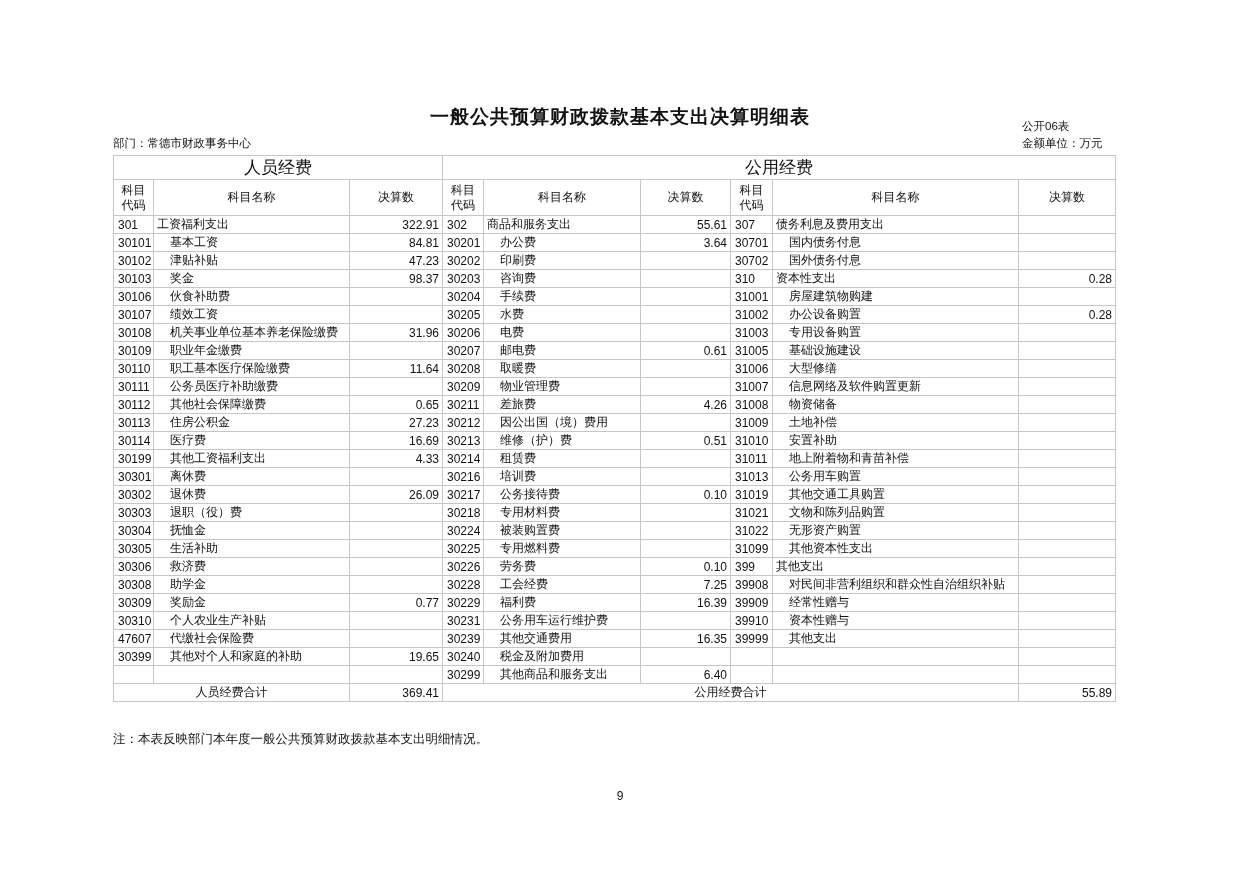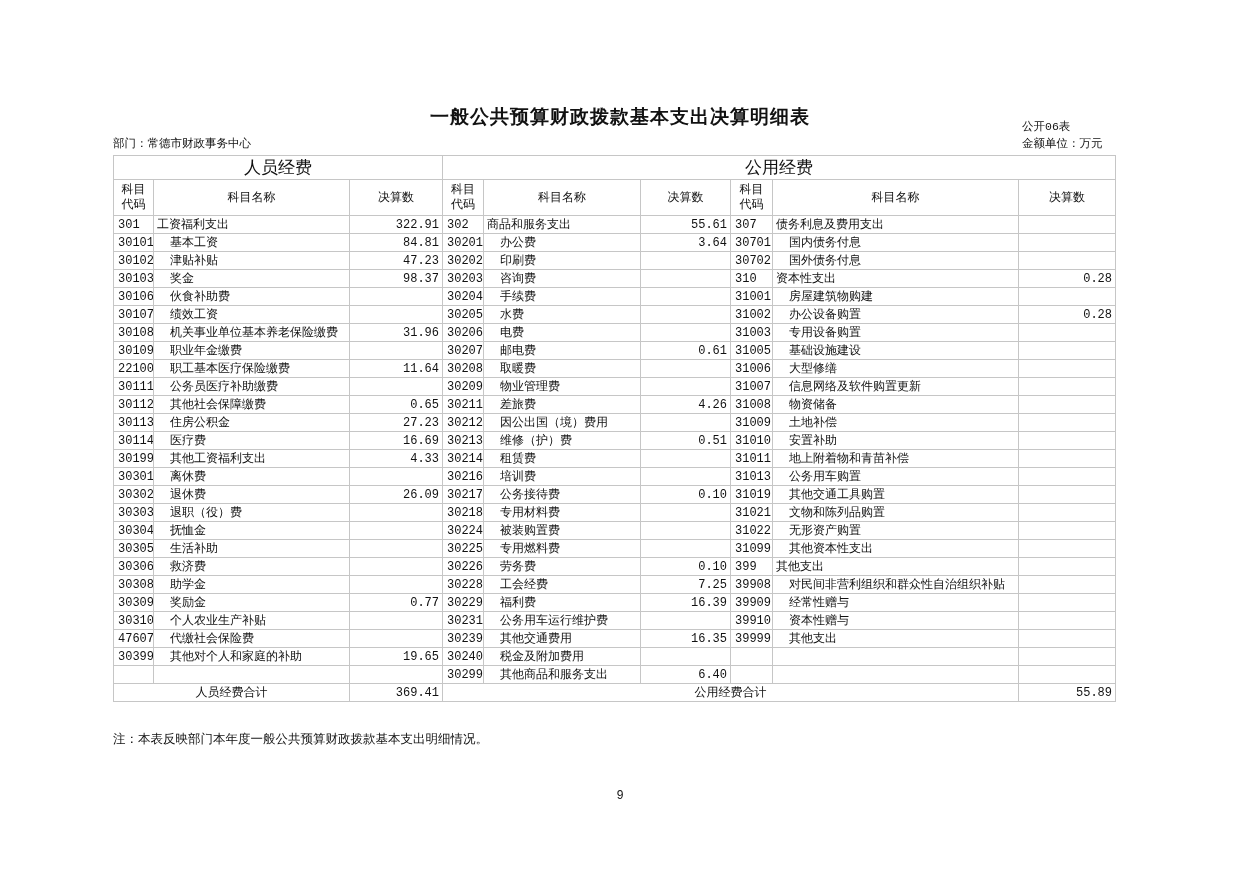--- a/index.html
+++ b/index.html
@@ -2,21 +2,21 @@
 <html><head>
 <meta charset="utf-8">
 <style>
   * { margin: 0; padding: 0; box-sizing: border-box; }
   html, body { background: #ffffff; }
   .page {
     position: relative;
     width: 1240px;
     height: 877px;
     background: #ffffff;
-    font-family: Liberation Mono, monospace;
+    font-family: Liberation Sans, sans-serif;
     color: #111111;
     overflow: hidden;
   }
   .doc-title {
     position: absolute;
     top: 104px;
     left: 0;
     width: 100%;
     text-align: center;
     font-size: 19px;
@@ -217,21 +217,21 @@
           <td class="name indent">职业年金缴费</td>
           <td class="num"></td>
           <td class="code">30207</td>
           <td class="name indent">邮电费</td>
           <td class="num">0.61</td>
           <td class="code">31005</td>
           <td class="name indent">基础设施建设</td>
           <td class="num"></td>
         </tr>
         <tr>
-          <td class="code">22100</td>
+          <td class="code">30110</td>
           <td class="name indent">职工基本医疗保险缴费</td>
           <td class="num">11.64</td>
           <td class="code">30208</td>
           <td class="name indent">取暖费</td>
           <td class="num"></td>
           <td class="code">31006</td>
           <td class="name indent">大型修缮</td>
           <td class="num"></td>
         </tr>
         <tr>

